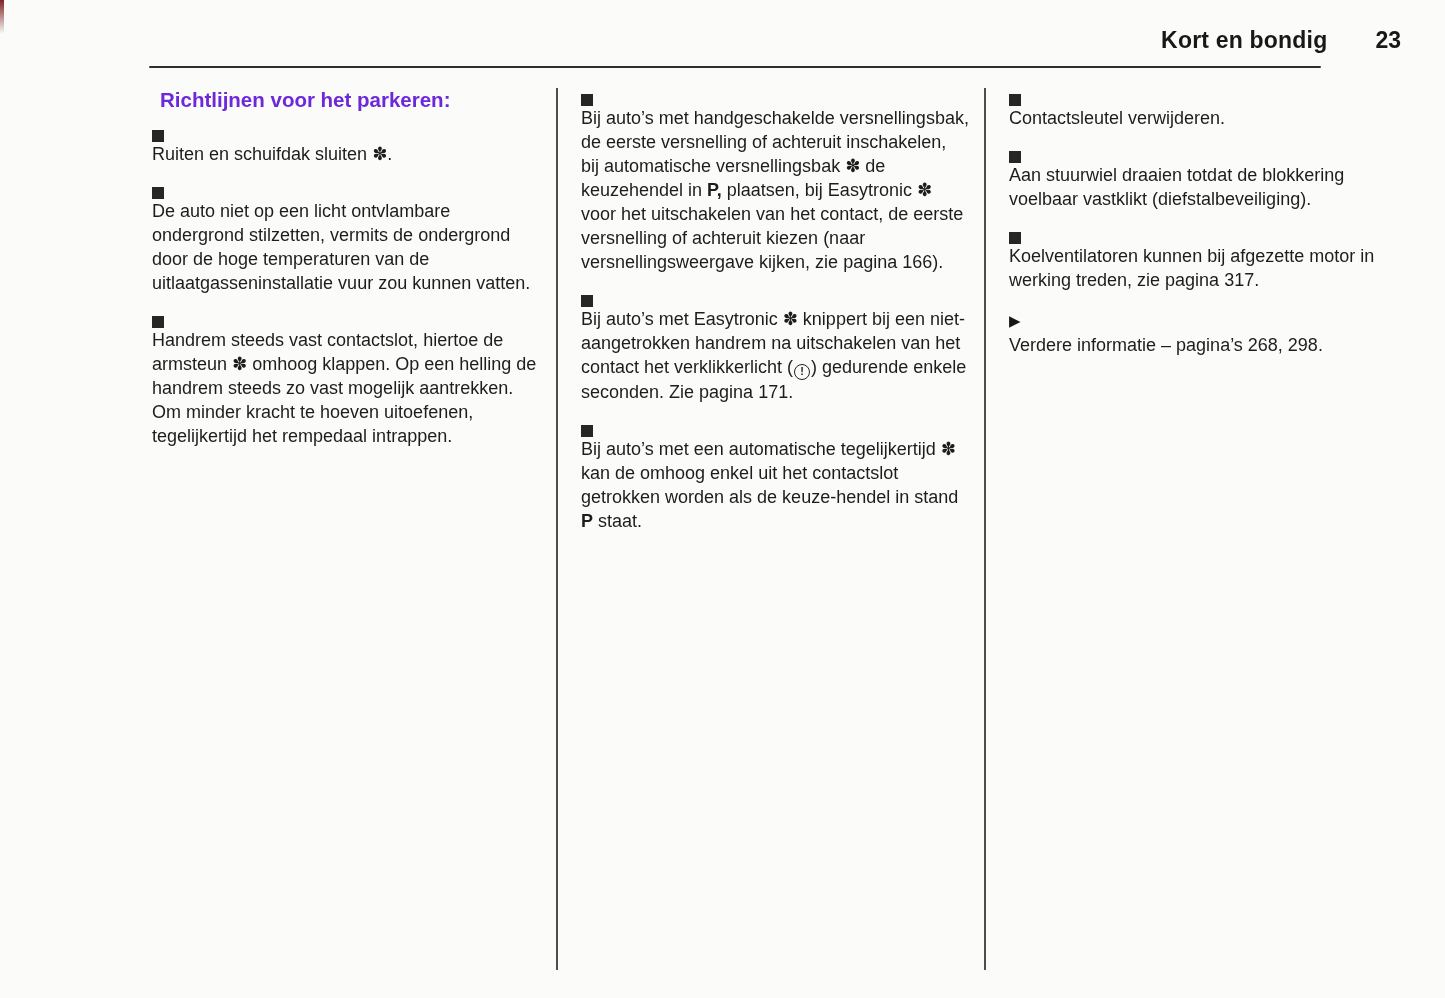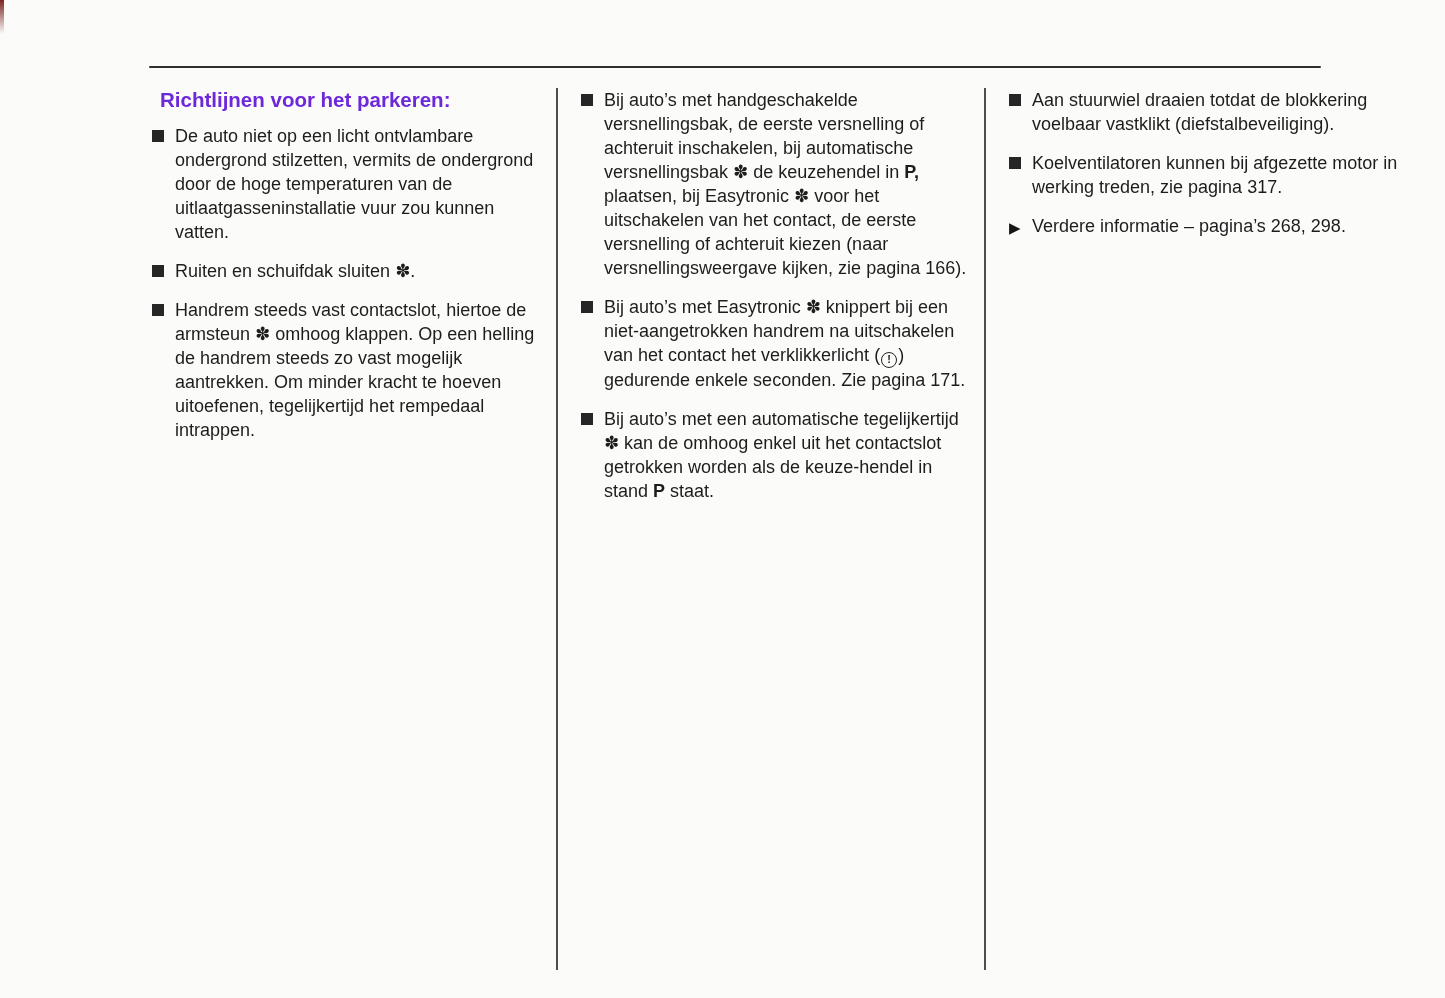--- a/index.html
+++ b/index.html
@@ -43,21 +43,21 @@
     background: #4e4e4e;
   }
   .vdiv-1 { left: 556px; }
   .vdiv-2 { left: 984px; }
 
   .col-heading {
     margin: 0 0 12px 8px;
     font-size: 20.5px; font-weight: bold; color: #6d28d9;
   }
 
-  .item { display: flex; margin-bottom: 15px; }
+  .item { display: flex; margin-bottom: 15px; flex-direction: column; }
   .item-text { flex: 1; font-size: 18px; line-height: 24px; }
 
   .bullet { flex-shrink: 0; }
   .bullet.square {
     width: 12px; height: 12px;
     background: #262626;
     margin: 6px 11px 0 0;
   }
   .bullet.arrow {
     width: 16px;
@@ -83,31 +83,35 @@
     vertical-align: -2px;
     margin: 0 1px;
   }
 </style>
 </head>
 <body>
 
 <div class="page">
   <div class="scan-mark"></div>
 
+  <div class="header">
+    <span class="title">Kort en bondig</span>
+    <span class="pagenum">23</span>
+  </div>
   <div class="rule"></div>
 
   <section class="col col-1" id="col-0">
       <h2 class="col-heading">Richtlijnen voor het parkeren:</h2>
       <div class="item">
         <span class="bullet square"></span>
-        <span class="item-text"><span>De auto niet op een licht ontvlambare ondergrond stilzetten, vermits de ondergrond door de hoge temperaturen van de uitlaatgasseninstallatie vuur zou kunnen vatten.</span></span>
+        <span class="item-text"><span>Ruiten en schuifdak sluiten </span><span class="sym">✽</span><span>.</span></span>
       </div>
       <div class="item">
         <span class="bullet square"></span>
-        <span class="item-text"><span>Ruiten en schuifdak sluiten </span><span class="sym">✽</span><span>.</span></span>
+        <span class="item-text"><span>De auto niet op een licht ontvlambare ondergrond stilzetten, vermits de ondergrond door de hoge temperaturen van de uitlaatgasseninstallatie vuur zou kunnen vatten.</span></span>
       </div>
       <div class="item">
         <span class="bullet square"></span>
         <span class="item-text"><span>Handrem steeds vast contactslot, hiertoe de armsteun </span><span class="sym">✽</span><span> omhoog klappen. Op een helling de handrem steeds zo vast mogelijk aantrekken. Om minder kracht te hoeven uitoefenen, tegelijkertijd het rempedaal intrappen.</span></span>
       </div>
     </section>
   <div class="vdiv vdiv-1"></div>
   <section class="col col-2" id="col-1">
       <div class="item">
         <span class="bullet square"></span>
@@ -119,20 +123,24 @@
       </div>
       <div class="item">
         <span class="bullet square"></span>
         <span class="item-text"><span>Bij auto’s met een automatische tegelijkertijd </span><span class="sym">✽</span><span> kan de omhoog enkel uit het contactslot getrokken worden als de keuze-hendel in stand </span><span class="bold">P</span><span> staat.</span></span>
       </div>
     </section>
   <div class="vdiv vdiv-2"></div>
   <section class="col col-3" id="col-2">
       <div class="item">
         <span class="bullet square"></span>
+        <span class="item-text"><span>Contactsleutel verwijderen.</span></span>
+      </div>
+      <div class="item">
+        <span class="bullet square"></span>
         <span class="item-text"><span>Aan stuurwiel draaien totdat de blokkering voelbaar vastklikt (diefstalbeveiliging).</span></span>
       </div>
       <div class="item">
         <span class="bullet square"></span>
         <span class="item-text"><span>Koelventilatoren kunnen bij afgezette motor in werking treden, zie pagina 317.</span></span>
       </div>
       <div class="item">
         <span class="bullet arrow">▶</span>
         <span class="item-text"><span>Verdere informatie – pagina’s 268, 298.</span></span>
       </div>

